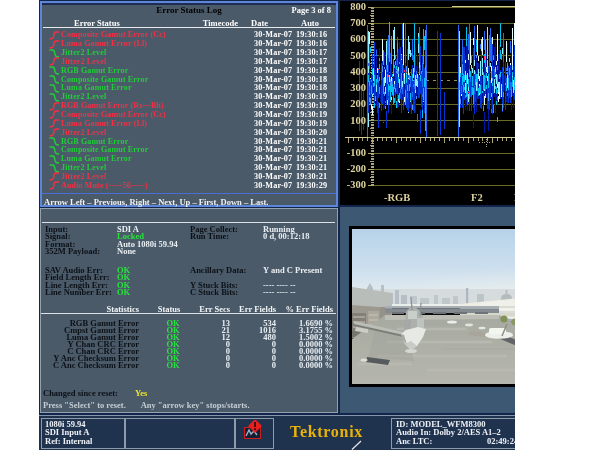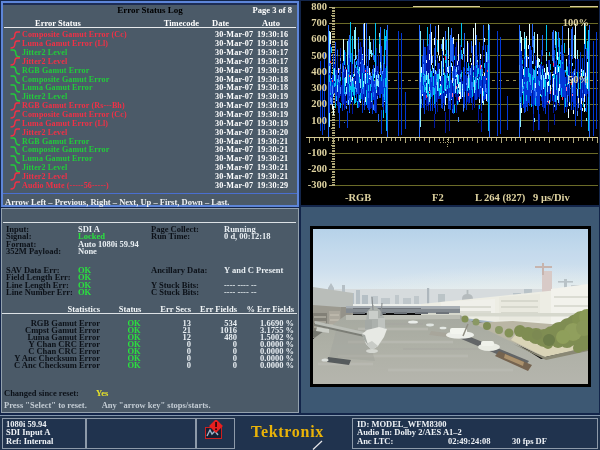--- a/index.html
+++ b/index.html
@@ -1,16 +1,16 @@
 <!DOCTYPE html>
 <html><head><meta charset="utf-8">
 <style>
 html,body{margin:0;padding:0}
-#screen{position:relative;width:600px;height:450px;background:#13254a;overflow:hidden;
- font-family:"Liberation Serif",serif;font-weight:bold;}
+#screen{position:relative;width:476px;height:450px;background:#13254a;overflow:hidden;
+ font-family:"Liberation Serif",serif;font-weight:bold;margin-left:39px;}
 .abs{position:absolute}
 
 #elog{position:absolute;left:1px;top:1px;width:294px;height:202px;background:#4b5a68;
  border:2px solid #5d85d8;}
 #elog .nav{position:absolute;left:0;top:0;width:100%;height:2px;background:#1c2c54}
 .t9{font-size:9px;color:#000}
 .lr{position:absolute;left:0;width:100%;height:9px;font-size:8px;letter-spacing:0.15px}
 .lic{position:absolute;left:7px;top:0px}
 .lnm{position:absolute;left:19px;top:-0.5px}
 .ldt{position:absolute;left:212px;top:-0.5px;color:#fff;font-size:8.2px}
@@ -247,21 +247,21 @@
 <div class="vl" style="left:151px;top:224.0px">Page Collect:</div>
 <div class="vv" style="left:224px;top:224.0px;color:#e8eef2">Running</div>
 <div class="vl" style="left:6px;top:231.2px">Signal:</div>
 <div class="vv" style="left:78px;top:231.2px;color:#2ae23e">Locked</div>
 <div class="vl" style="left:151px;top:231.2px">Run Time:</div>
 <div class="vv" style="left:224px;top:231.2px;color:#e8eef2">0 d, 00:12:18</div>
 <div class="vl" style="left:6px;top:238.5px">Format:</div>
 <div class="vv" style="left:78px;top:238.5px;color:#e8eef2">Auto 1080i 59.94</div>
 <div class="vl" style="left:6px;top:245.8px">352M Payload:</div>
 <div class="vv" style="left:78px;top:245.8px;color:#e8eef2">None</div>
-<div class="vl" style="left:6px;top:265.0px">SAV Data Err:</div>
+<div class="vl" style="left:6px;top:265.0px">SAV Audio Err:</div>
 <div class="vv" style="left:78px;top:265.0px;color:#2ae23e">OK</div>
 <div class="vl" style="left:151px;top:265.0px">Ancillary Data:</div>
 <div class="vv" style="left:224px;top:265.0px;color:#e8eef2">Y and C Present</div>
 <div class="vl" style="left:6px;top:272.2px">Field Length Err:</div>
 <div class="vv" style="left:78px;top:272.2px;color:#2ae23e">OK</div>
 <div class="vl" style="left:6px;top:279.5px">Line Length Err:</div>
 <div class="vv" style="left:78px;top:279.5px;color:#2ae23e">OK</div>
 <div class="vl" style="left:151px;top:279.5px">Y Stuck Bits:</div>
 <div class="vv" style="left:224px;top:279.5px;color:#e8eef2">---- ---- --</div>
 <div class="vl" style="left:6px;top:286.8px">Line Number Err:</div>

